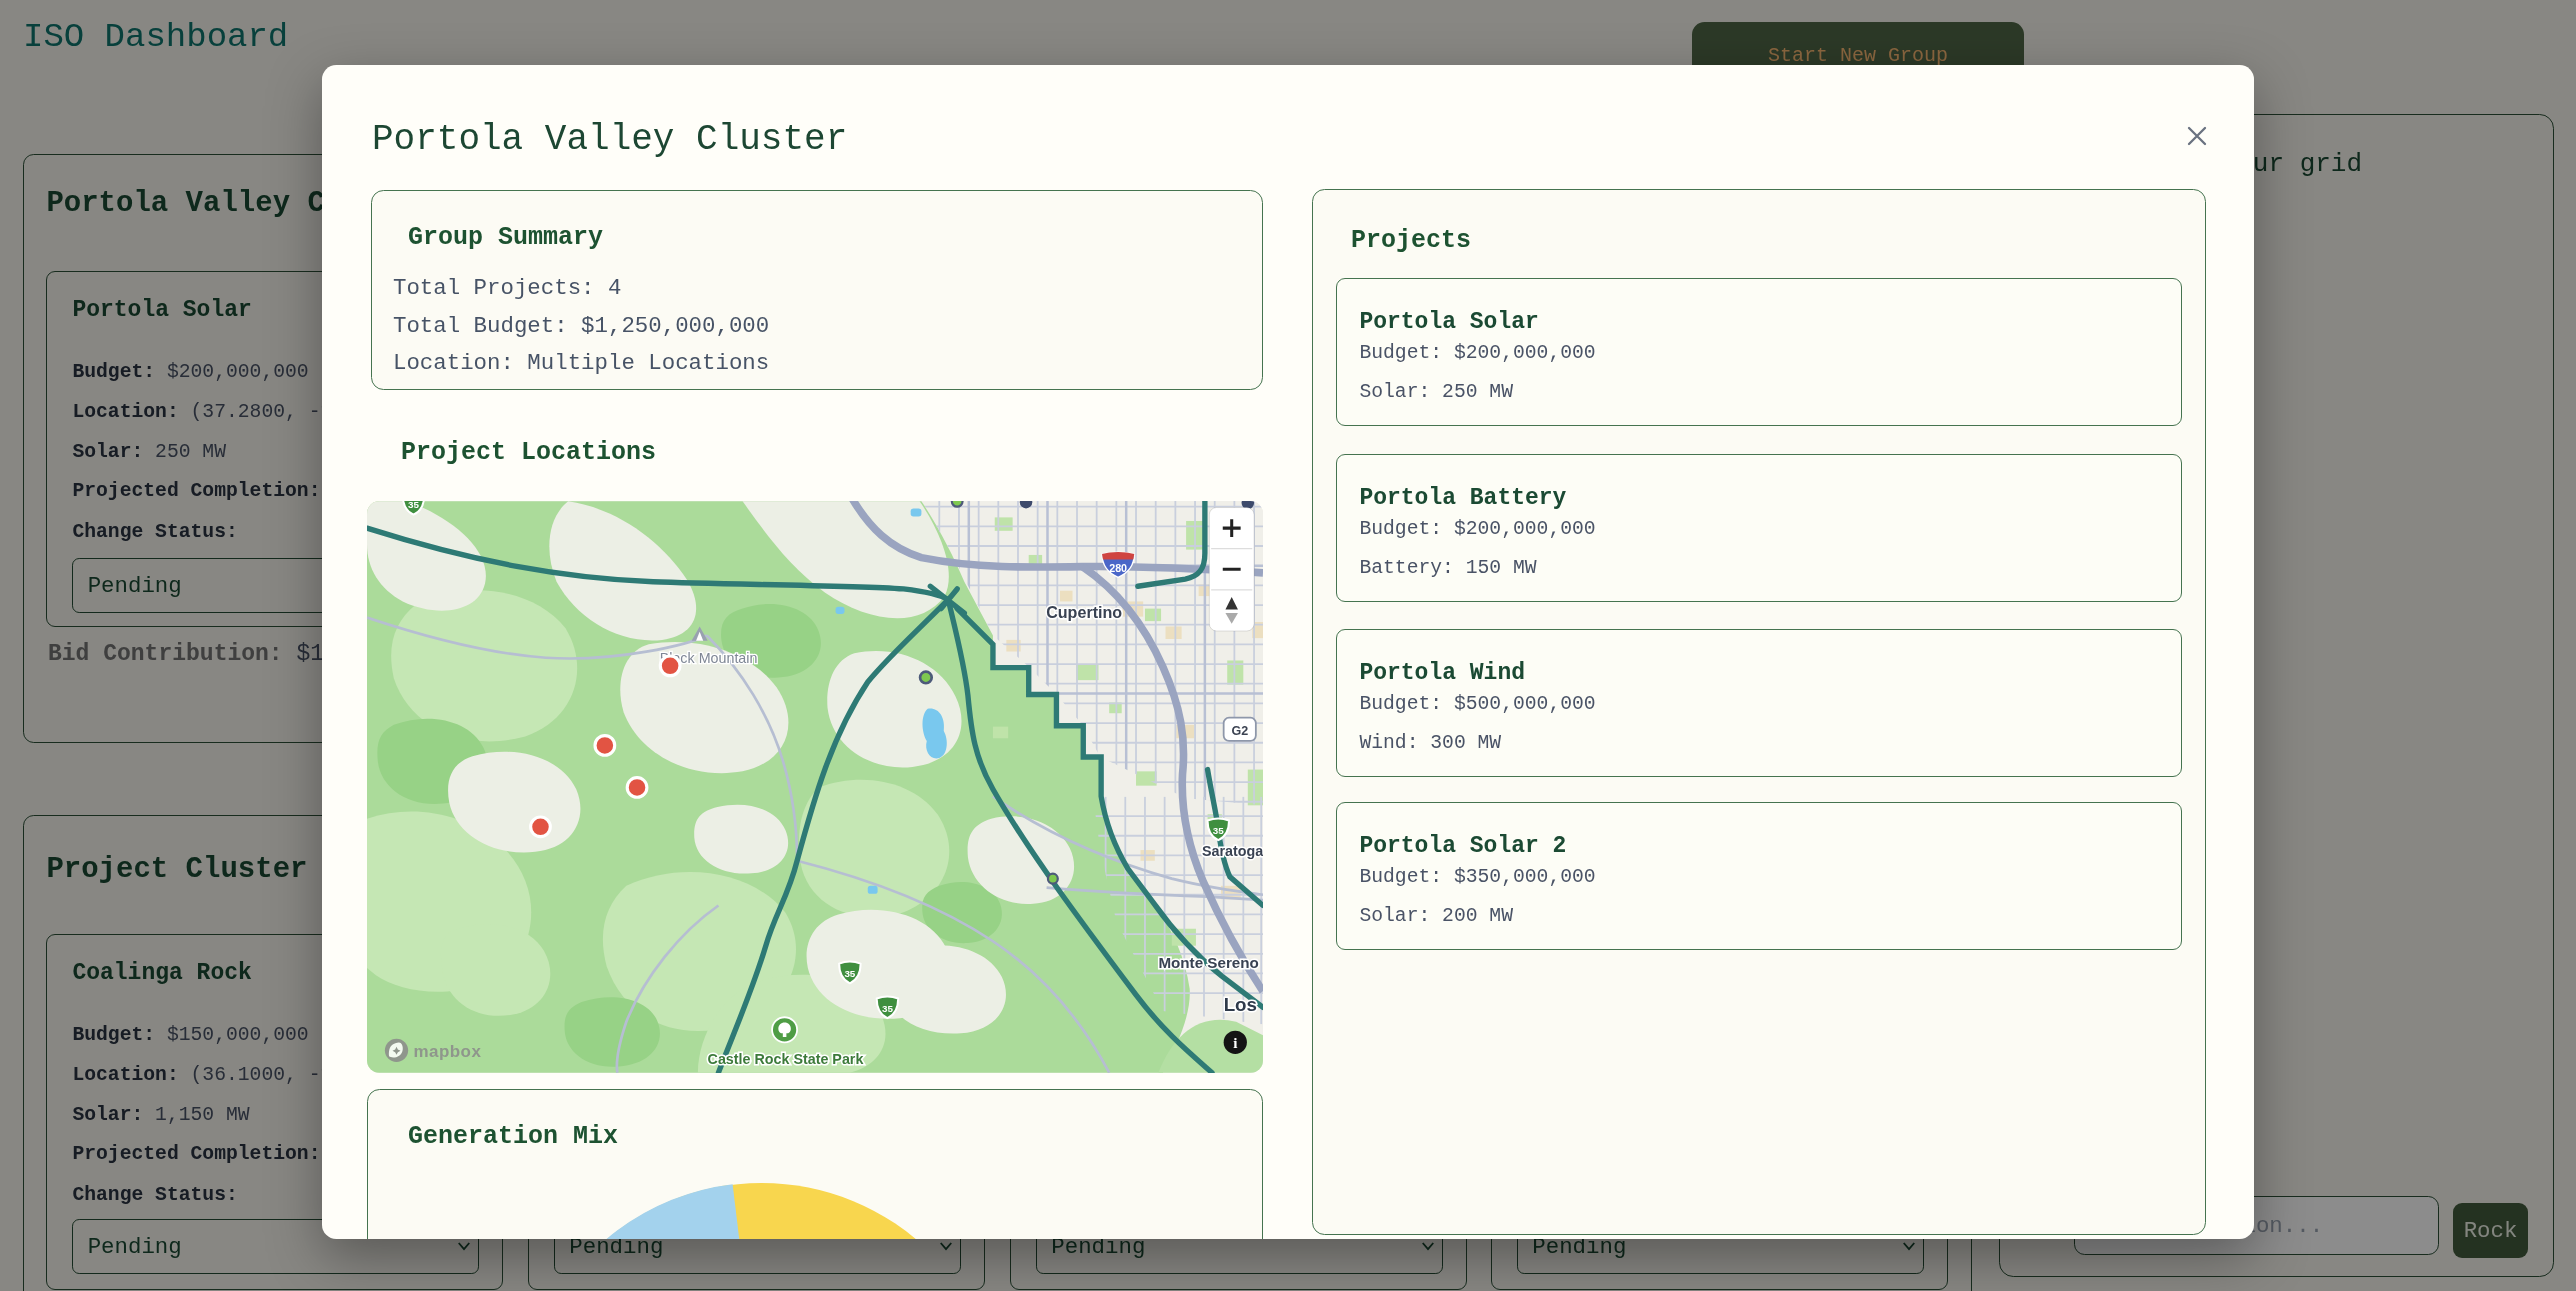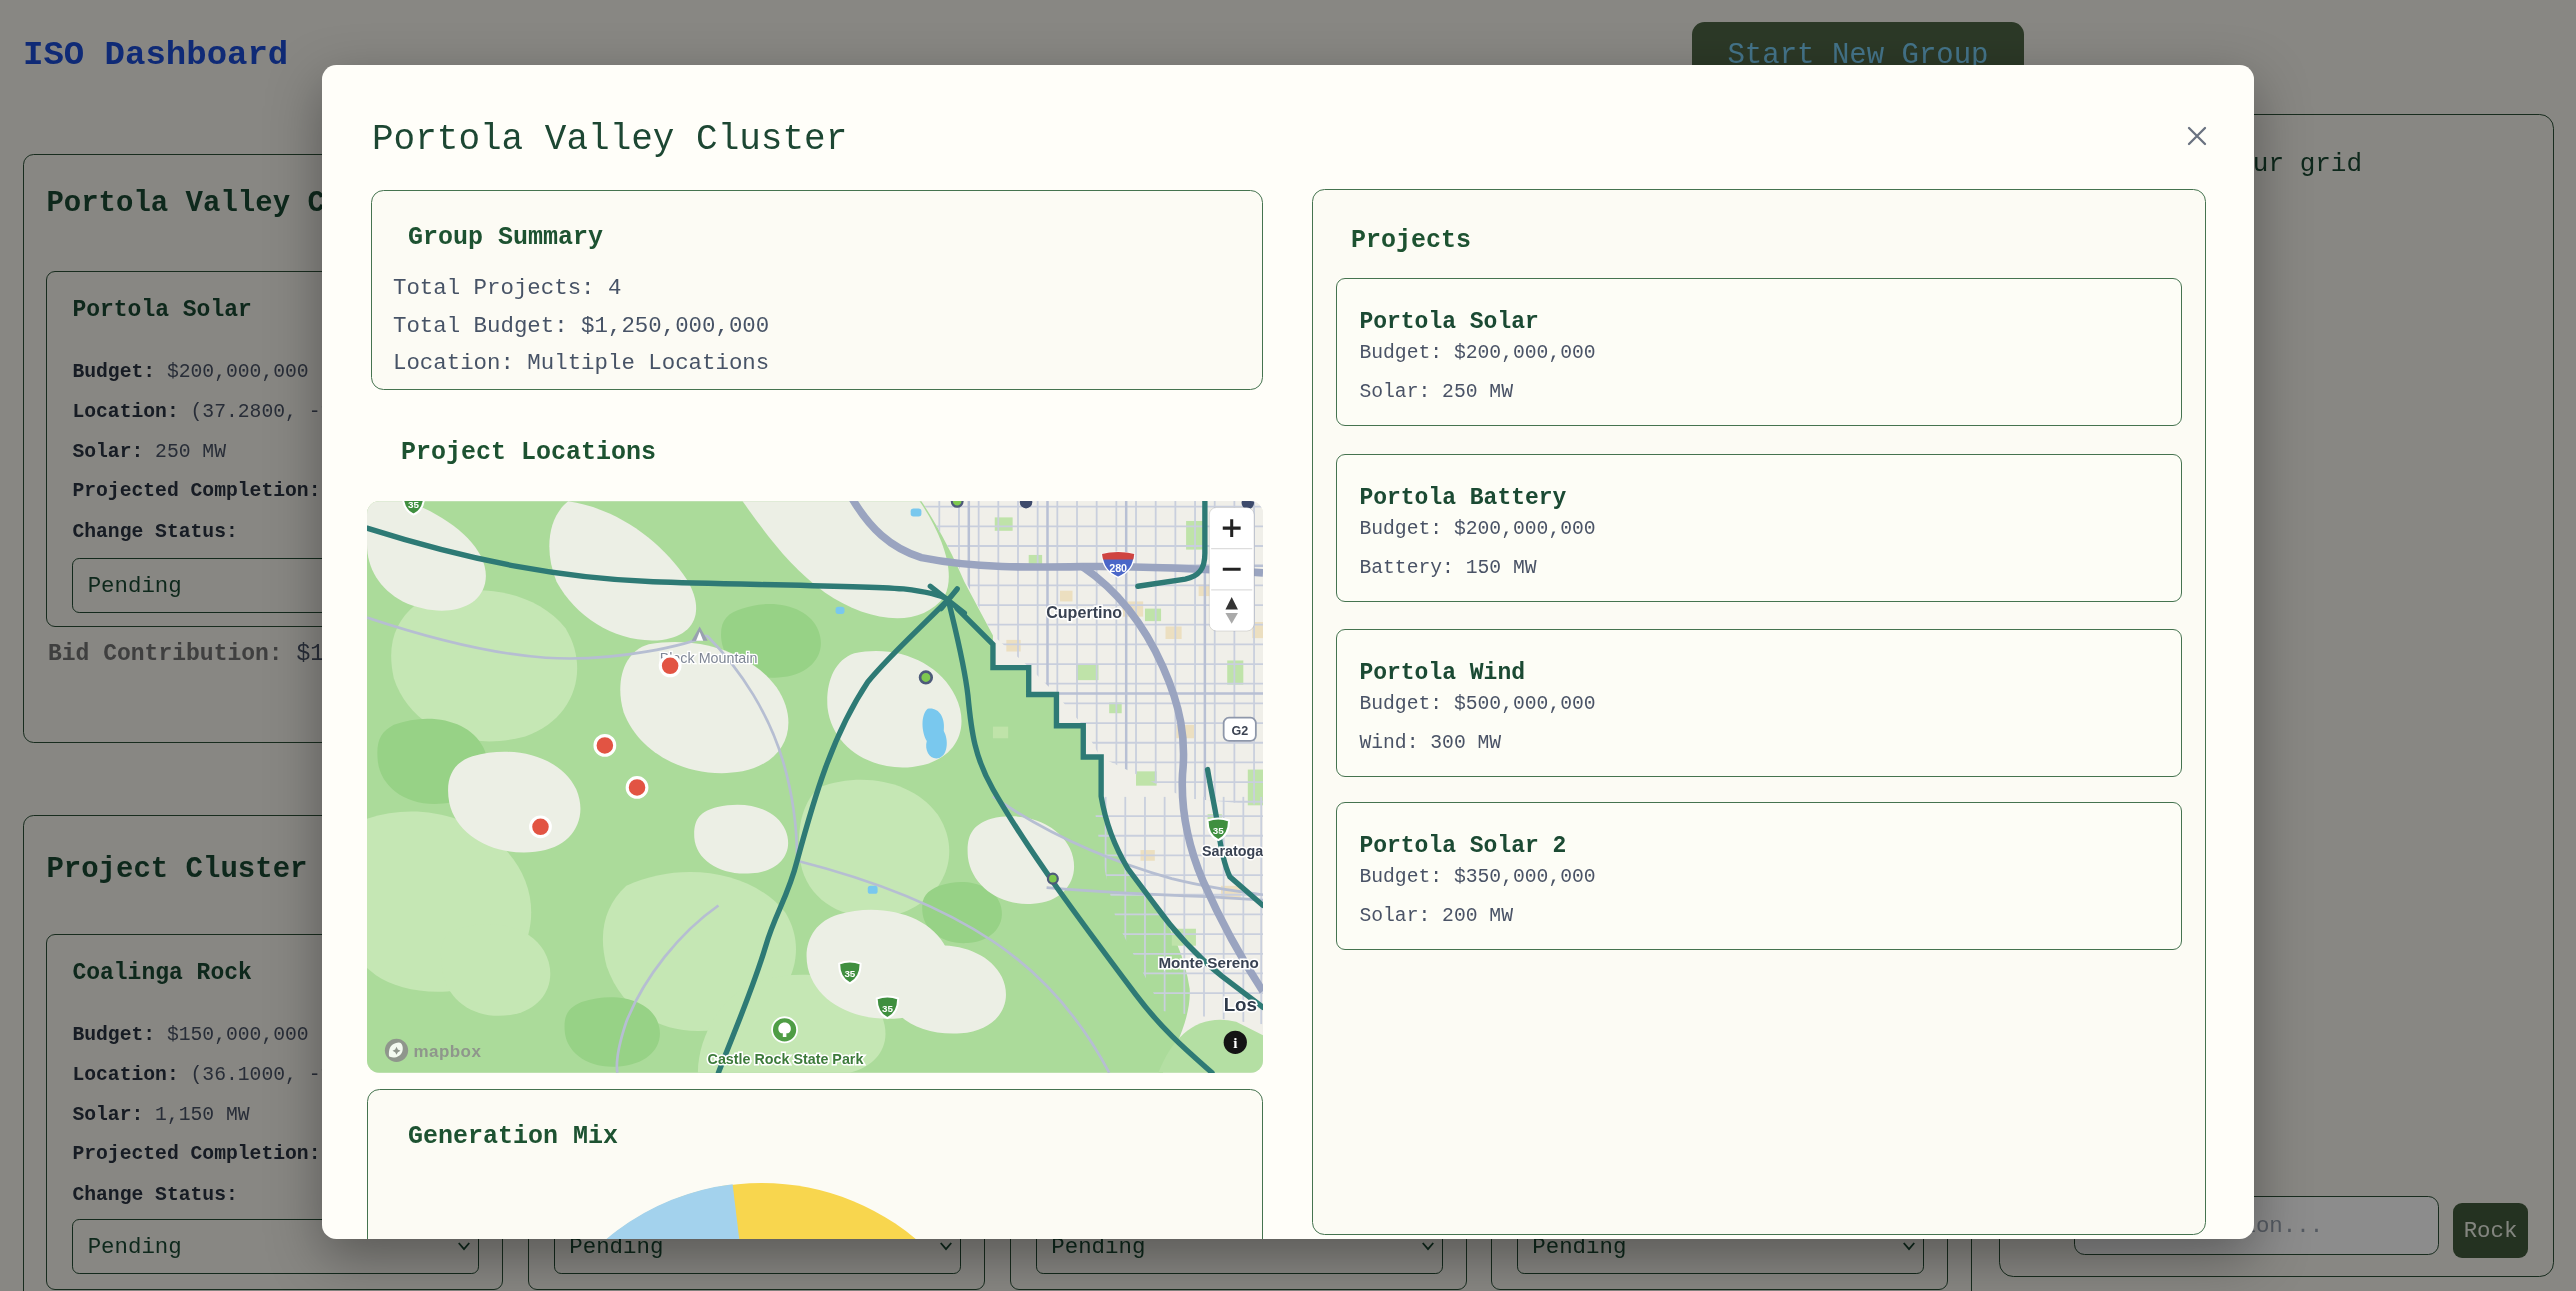--- a/index.html
+++ b/index.html
@@ -1,23 +1,23 @@
 <!DOCTYPE html>
 <html style="font-size:14.3px"><head>
 <meta charset="utf-8">
 <style>
   * { margin:0; padding:0; box-sizing:border-box; }
   html,body { width:2576px; height:1292px; overflow:hidden; background:#f7f6ee;
     font-family:"Liberation Mono", monospace; }
   .abs { position:absolute; }
   
   #page { position:absolute; inset:0; background:#f7f6ee; }
-  .h1 { position:absolute; left:23px; top:36px; font-size:34px; font-weight:bold; color:#1d4ed8; }
+  .h1 { position:absolute; left:23px; top:18px; font-size:34px; font-weight:normal; color:#0f766e; }
   .btn-new { position:absolute; left:1692px; top:22.4px; width:332px; height:67px;
-    background:#506948; border-radius:12.5px; color:#7dd3fc; font-size:29px;
+    background:#506948; border-radius:12.5px; color:#fdba74; font-size:20px;
     display:flex; align-items:center; justify-content:center; }
   .bgcard { position:absolute; border:1.8px solid #2c5038; border-radius:10.7px; }
   .bgcard-title { position:absolute; left:22.4px; font-size:29px; font-weight:bold; color:#1b4a33; }
   .inner { position:absolute; border:1.8px solid #2c5038; border-radius:9px; width:457px; }
   .inner h4 { position:absolute; left:25px; top:25px; font-size:23px; font-weight:bold; color:#1b4a33;}
   .inner .ln { position:absolute; left:25px; font-size:19.7px; color:#4a5366; white-space:nowrap;}
   .inner .ln b { color:#2a3342; }
   .sel { position:absolute; left:25px; width:407px; height:55px; border:1.8px solid #244b33;
     border-radius:7.2px; font-size:22.4px; color:#1b4a33; display:flex; align-items:center; padding-left:14.3px; }
   .sel .chev { position:absolute; right:5.4px; top:17px; width:18px; height:18px; }

